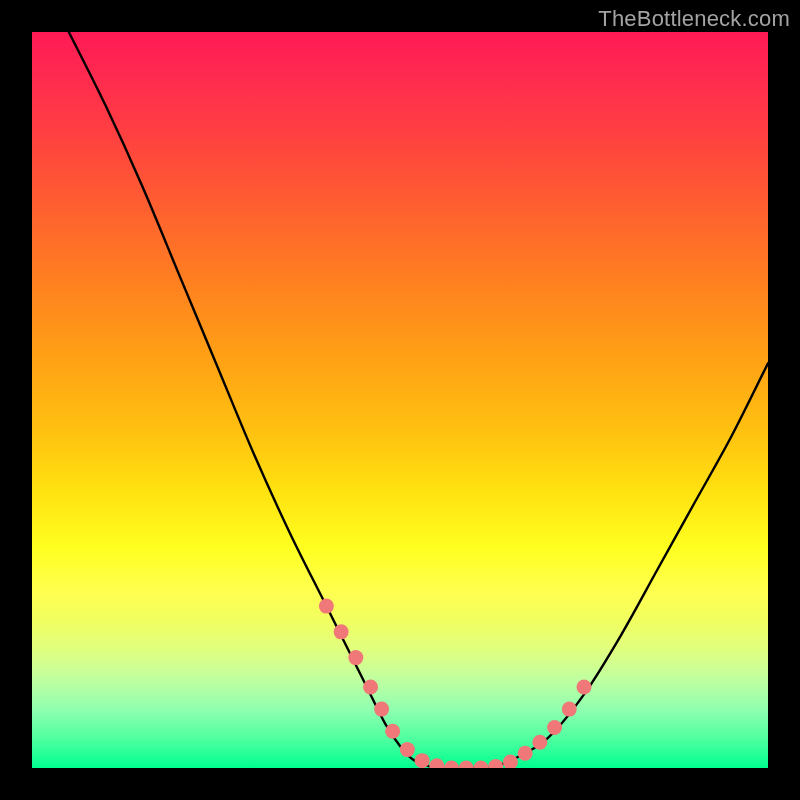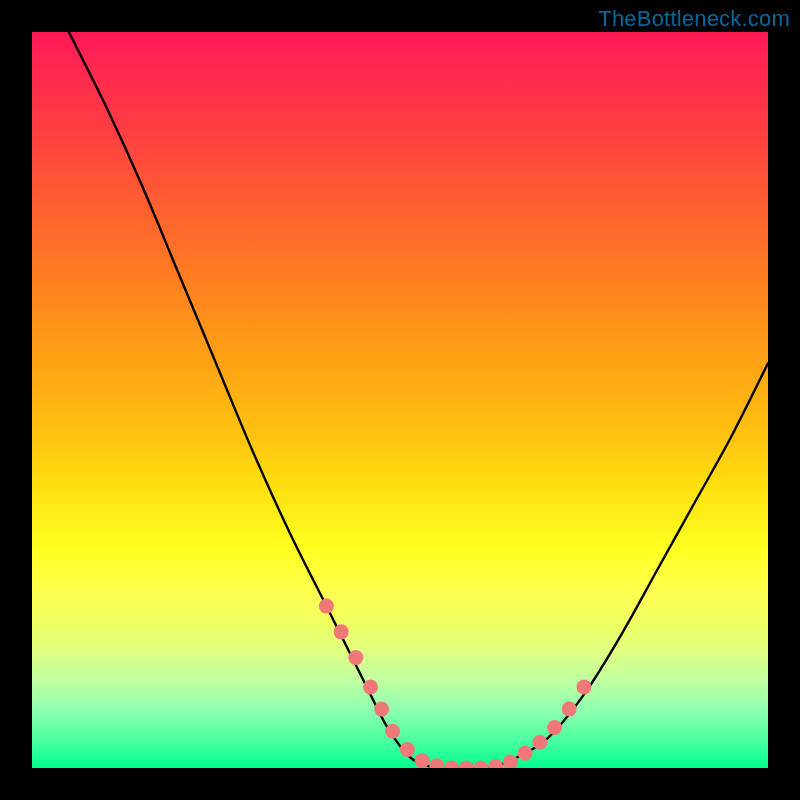--- a/index.html
+++ b/index.html
@@ -8,21 +8,21 @@
     height: 800px;
     background: #000;
     position: relative;
     font-family: Arial, sans-serif;
     overflow: hidden;
   }
   .watermark {
     position: absolute;
     top: 6px;
     right: 10px;
-    color: #0369a1;
+    color: #a3a3a3;
     font-size: 22px;
     font-weight: 500;
     z-index: 10;
     letter-spacing: 0.2px;
   }
   .plot-area {
     position: absolute;
     left: 32px;
     top: 32px;
     width: 736px;

